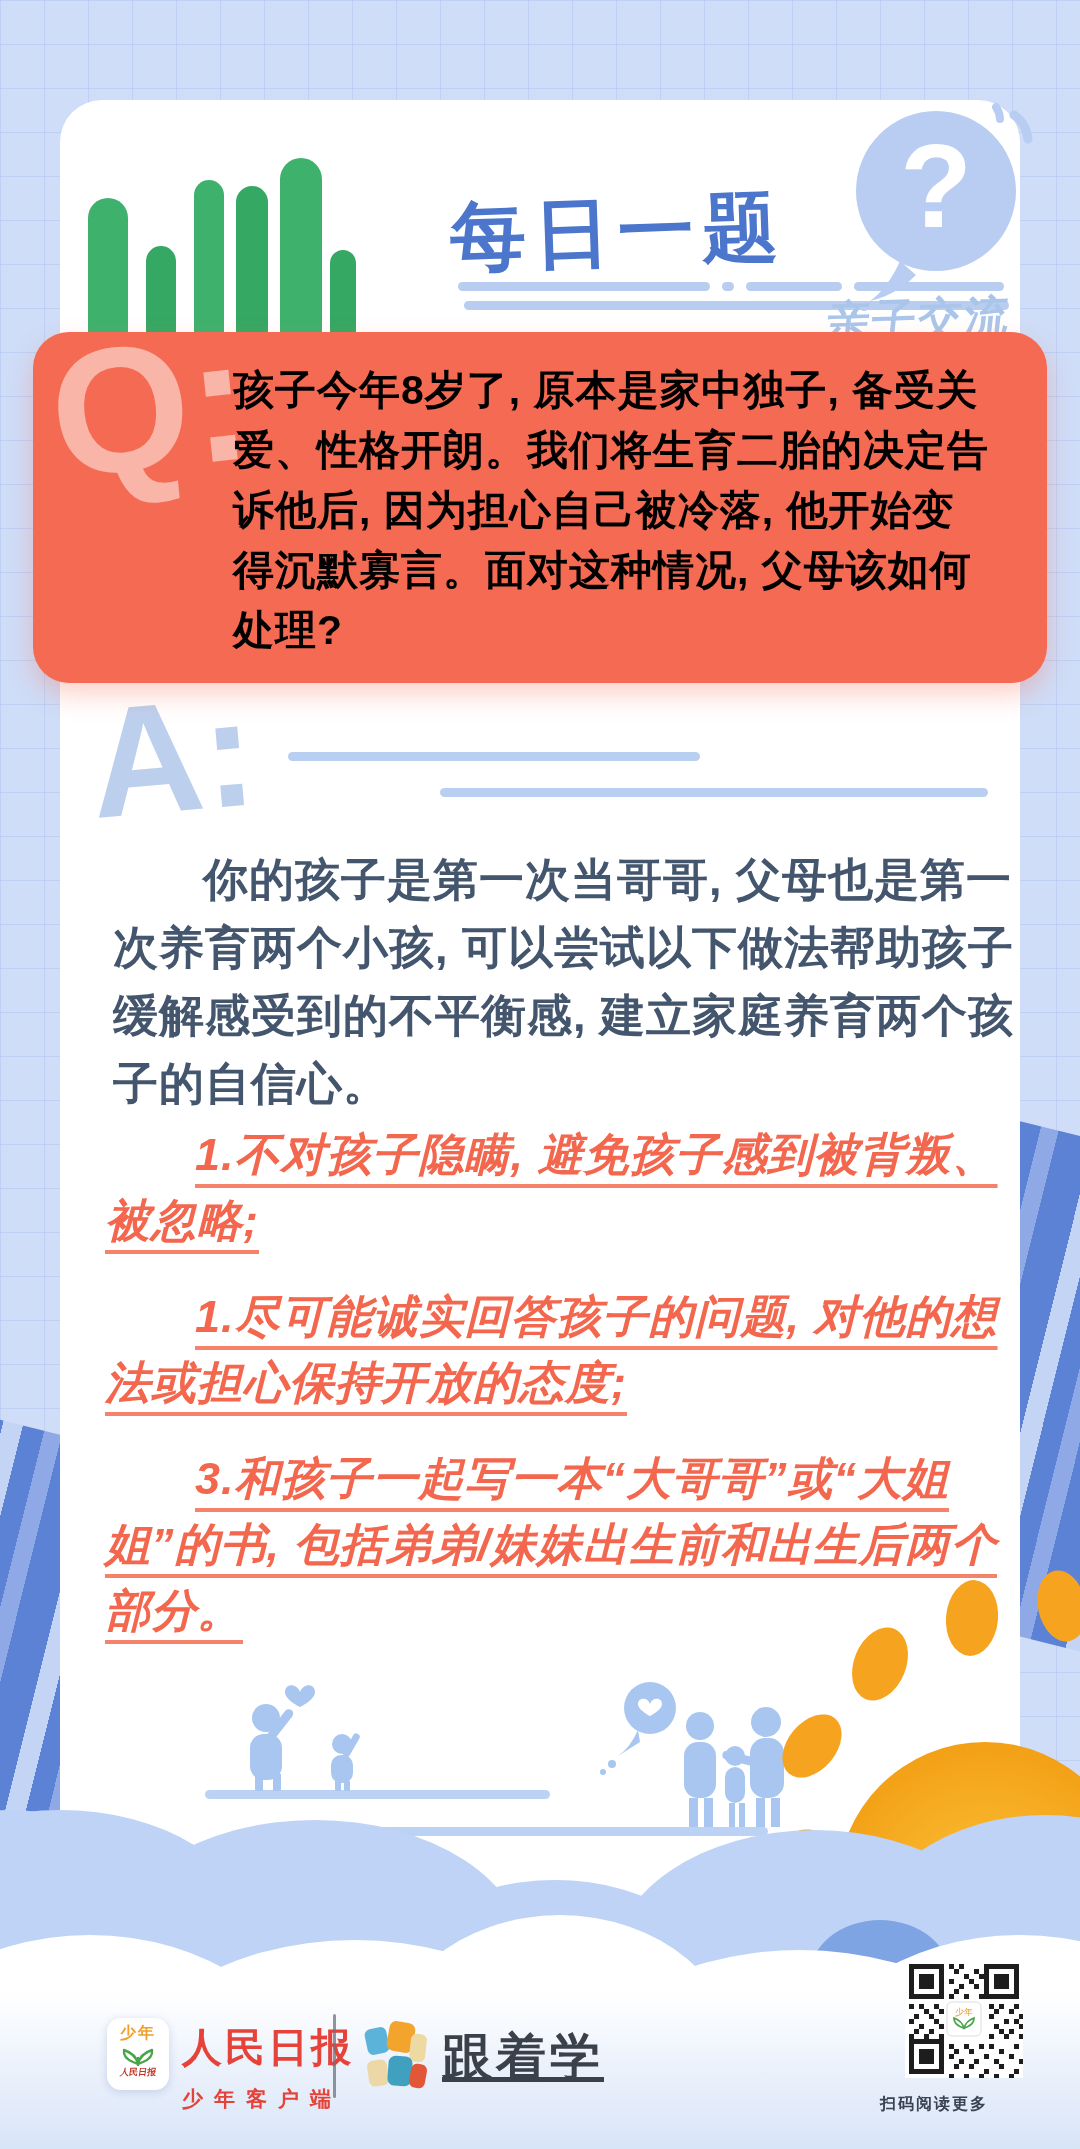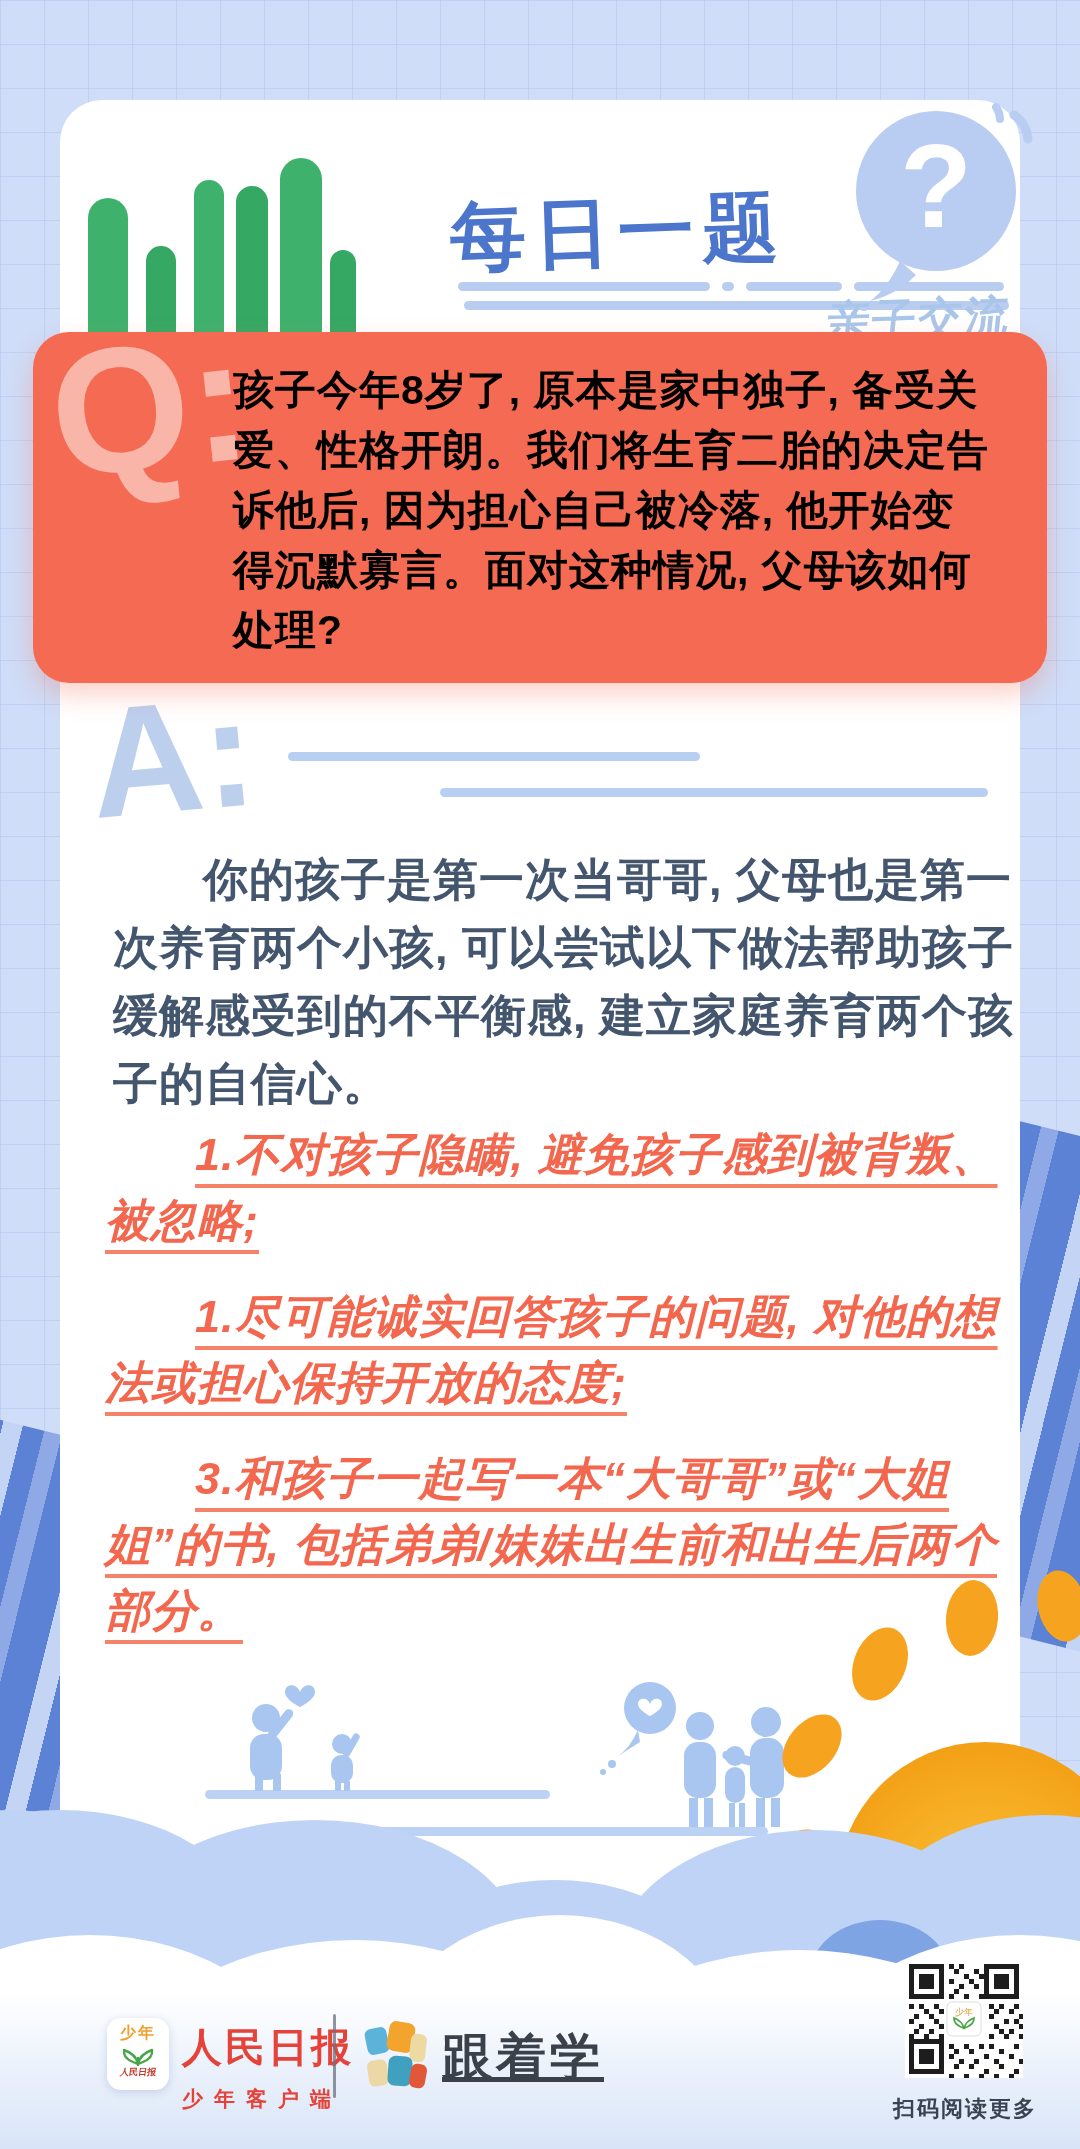--- a/index.html
+++ b/index.html
@@ -54,22 +54,22 @@
     font-family:"Liberation Serif","DejaVu Serif",serif;transform:skewX(-8deg);}
   .brand{position:absolute;z-index:6;left:182px;top:2020px;color:#e5433a;}
   .brand .b-name{font-size:40px;font-weight:900;letter-spacing:3px;}
   .brand .b-sub{font-size:21px;font-weight:700;letter-spacing:11px;margin-top:10px;}
   .fdivider{position:absolute;z-index:6;left:333px;top:2014px;width:3px;height:84px;
     background:#6b7280;opacity:.75;border-radius:2px;}
   .tiles{position:absolute;z-index:6;left:364px;top:2020px;}
   .program{position:absolute;z-index:6;left:442px;top:2024px;font-size:50px;font-weight:900;
     color:#3b414b;letter-spacing:4px;text-decoration:underline;}
   .qr{position:absolute;z-index:6;left:905px;top:1960px;width:118px;height:118px;background:#fff;}
-  .qr-caption{position:absolute;z-index:6;left:880px;top:2094px;width:170px;text-align:center;
-    font-size:22px;font-weight:600;color:#3a4352;letter-spacing:2px;}
+  .qr-caption{position:absolute;z-index:6;left:880px;top:2094px;width:170px;
+    font-size:16px;font-weight:600;color:#3a4352;letter-spacing:2px;}
 </style>
 </head>
 <body>
 
 <div class="page">
 
   <div class="stripes right"></div>
   <div class="stripes left"></div>
 
   <div class="card"></div>

